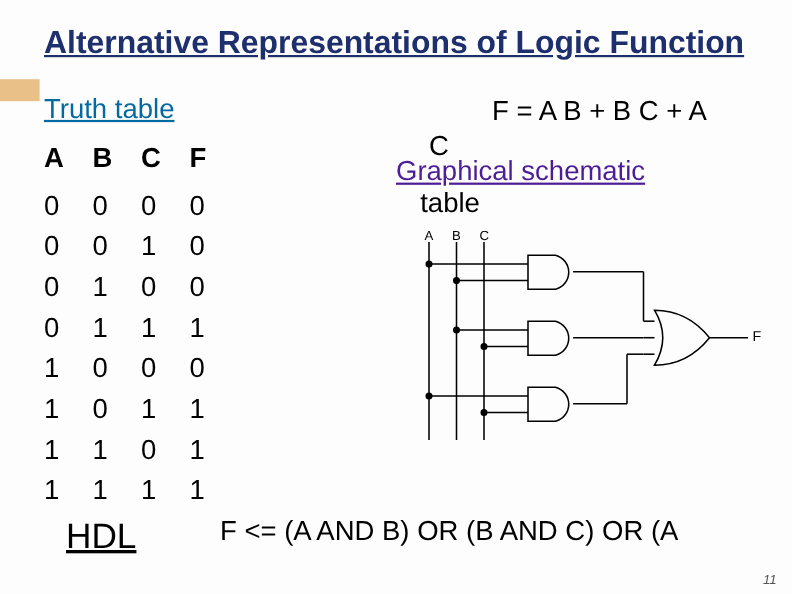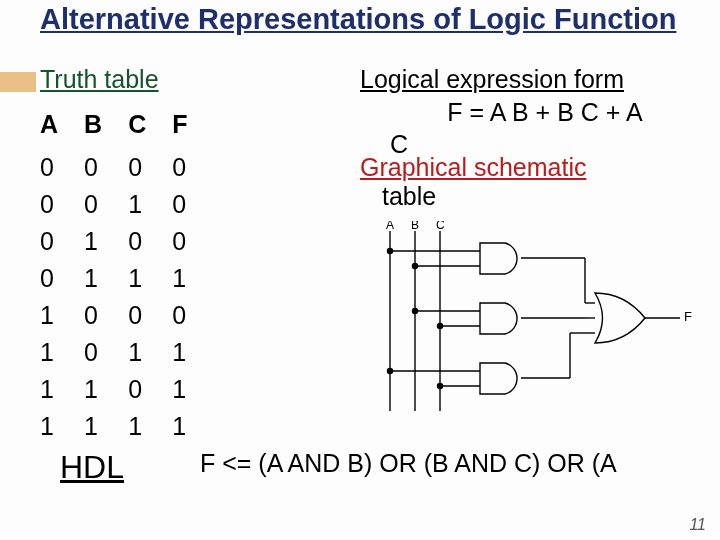--- a/index.html
+++ b/index.html
@@ -12,40 +12,41 @@
       overflow: hidden;
       padding: 2px 0 0 0;
     }
     .title {
       font-size: 29px;
       font-weight: bold;
       color: #1e2f6e;
       text-decoration: underline;
       padding: 0 40px 8px 40px;
       line-height: 1.2;
+      margin-top: 20px;
     }
     .accent-bar {
       position: absolute;
       left: 0;
       top: 72px;
       width: 36px;
       height: 20px;
       background: #e8c088;
     }
     .content {
       display: flex;
       padding: 20px 20px 0 40px;
     }
     .left-col {
       width: 310px;
       flex-shrink: 0;
     }
     .section-label {
       font-size: 25px;
-      color: #14532d;
+      color: #0369a1;
       text-decoration: underline;
       margin-bottom: 12px;
     }
     table {
       border-collapse: collapse;
       font-size: 25px;
       color: #000;
     }
     th, td {
       text-align: left;
@@ -68,21 +69,21 @@
     }
     .expr-formula {
       font-size: 25px;
       color: #000;
       text-align: center;
       line-height: 1.3;
       padding-left: 30px;
     }
     .schematic-label {
       font-size: 25px;
-      color: #b91c1c;
+      color: #4c1d95;
       text-decoration: underline;
       margin-top: -8px;
     }
     .schematic-form {
       font-size: 25px;
       color: #000;
       padding-left: 22px;
     }
     .schematic-svg {
       margin-top: 10px;
@@ -100,21 +101,21 @@
     }
     .hdl-expr {
       font-size: 25px;
       color: #000;
       flex: 1;
     }
     .page-num {
       position: absolute;
       right: 14px;
       bottom: 6px;
-      font-size: 16px;
+      font-size: 12px;
       font-style: italic;
       color: #555;
     }
   </style>
 </head>
 <body>
 
 <div class="title">Alternative Representations of Logic Function</div>
 <div class="accent-bar"></div>
 
@@ -177,21 +178,20 @@
             <td>1</td>
             <td>1</td>
             <td>1</td>
             <td>1</td>
           </tr>
       </tbody>
     </table>
   </div>
 
   <div class="right-col">
-    <div class="expr-label">Logical expression form</div>
     <div class="expr-formula">
       <span>F = A B + B C + A</span><br>
       <span style="display:inline-block; text-align:left; width:100%; padding-left:0;">C</span>
     </div>
     <div class="schematic-label">Graphical schematic</div>
     <div class="schematic-form">table</div>
 
     <svg class="schematic-svg" width="340" height="200" viewBox="0 0 340 200">
       <g stroke="#000" stroke-width="1.4" fill="none">
 

